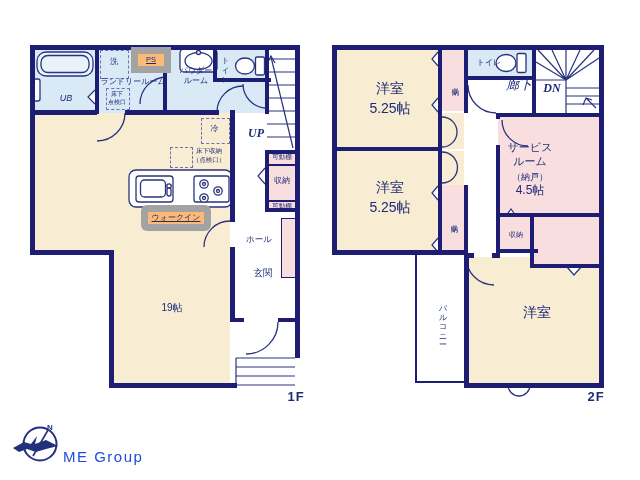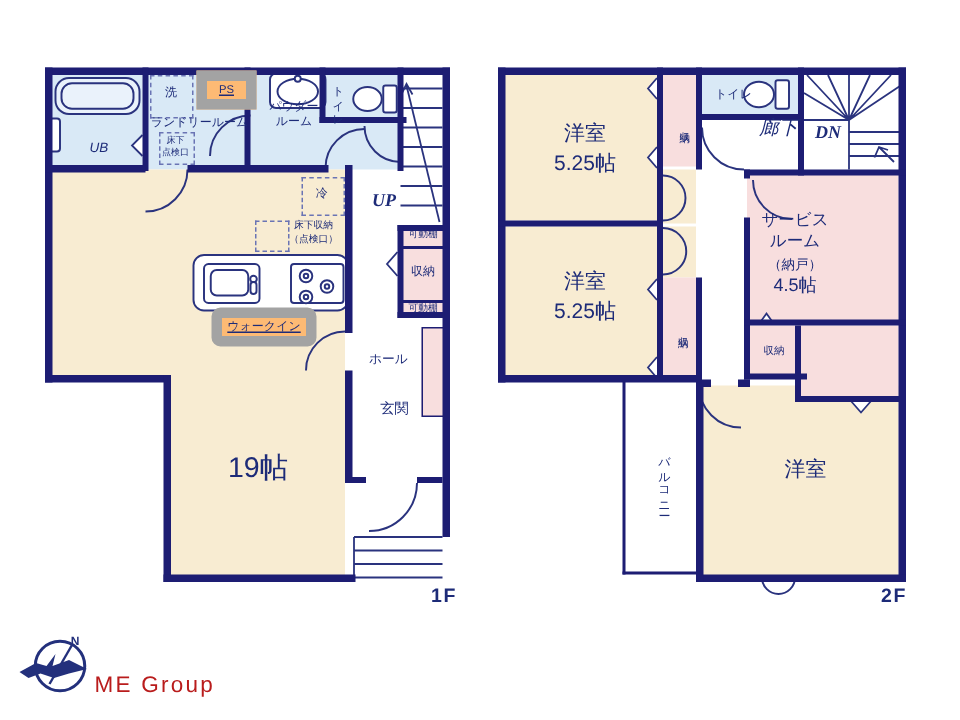--- a/index.html
+++ b/index.html
@@ -13,21 +13,21 @@
   .wall{position:absolute;background:#1d1d73;}
   .thinwall{position:absolute;background:#1d1d73;}
   .lbl{position:absolute;color:#1d2b78;text-align:center;white-space:nowrap;line-height:1.2;}
   .lbl.multi{white-space:normal;}
   .vert{writing-mode:vertical-rl;text-orientation:upright;letter-spacing:1px;white-space:normal;}
   .dashedbox{position:absolute;border:1px dashed #6a74b4;background:transparent;}
   .whitebox{position:absolute;border:7px solid #a3a3a3;background:#fdba74;color:#1d2b78;text-align:center;text-decoration:underline;}
   .italicstair{font-family:"Liberation Serif","DejaVu Serif",serif;font-style:italic;font-weight:bold;}
   .floorlabel{font-weight:bold;letter-spacing:1px;}
   svg{position:absolute;left:0;top:0;}
-  .logo-text{position:absolute;color:#b91c1c;letter-spacing:1.5px;}
+  .logo-text{position:absolute;color:#1d4ed8;letter-spacing:1.5px;}
 </style>
 </head>
 <body>
 
 <div id="canvas">
 
   <div class="layer">
 
     <div class="room fill-wet" style="left:32px;top:47px;width:63px;height:66px;"></div>
     <div class="room fill-wet" style="left:97px;top:47px;width:68px;height:66px;"></div>
@@ -213,21 +213,21 @@
     <div class="lbl multi" style="left:166px;top:66px;width:60px;font-size:8px;line-height:1.3;"><span>パウダー</span><br><span>ルーム</span></div>
     <div class="lbl vert" style="left:218px;top:50px;width:12px;height:32px;font-size:7.5px;">トイレ</div>
     <div class="lbl" style="left:202px;top:124px;width:25px;font-size:8px;">冷</div>
     <div class="lbl multi" style="left:190px;top:147px;width:38px;font-size:6.5px;line-height:1.35;"><span>床下収納</span><br><span>（点検口）</span></div>
     <div class="whitebox" style="left:141px;top:205px;width:56px;height:12px;font-size:8px;line-height:11px;border-radius:6px;">ウォークイン</div>
     <div class="lbl italicstair" style="left:243px;top:126px;width:26px;font-size:12px;">UP</div>
     <div class="lbl" style="left:267px;top:153px;width:30px;font-size:6.5px;">可動棚</div>
     <div class="lbl" style="left:267px;top:176px;width:30px;font-size:8px;">収納</div>
     <div class="lbl" style="left:267px;top:202px;width:30px;font-size:6.5px;">可動棚</div>
     <div class="lbl" style="left:237px;top:234px;width:44px;font-size:8.5px;">ホール</div>
-    <div class="lbl" style="left:122px;top:302px;width:100px;font-size:19px;">19帖</div>
+    <div class="lbl" style="left:122px;top:302px;width:100px;font-size:10px;">19帖</div>
     <div class="lbl" style="left:238px;top:267px;width:50px;font-size:9.5px;">玄関</div>
     <div class="lbl floorlabel" style="left:280px;top:389px;width:32px;font-size:13px;">1F</div>
   </div>
 
   <div class="layer">
     <div class="lbl" style="left:340px;top:80px;width:100px;font-size:14px;">洋室</div>
     <div class="lbl" style="left:340px;top:100px;width:100px;font-size:14px;">5.25帖</div>
     <div class="lbl vert" style="left:446px;top:67px;width:13px;height:32px;font-size:7px;">収納</div>
     <div class="lbl" style="left:466px;top:58px;width:46px;font-size:8px;">トイレ</div>
     <div class="lbl italicstair" style="left:540px;top:81px;width:24px;font-size:12px;">DN</div>

